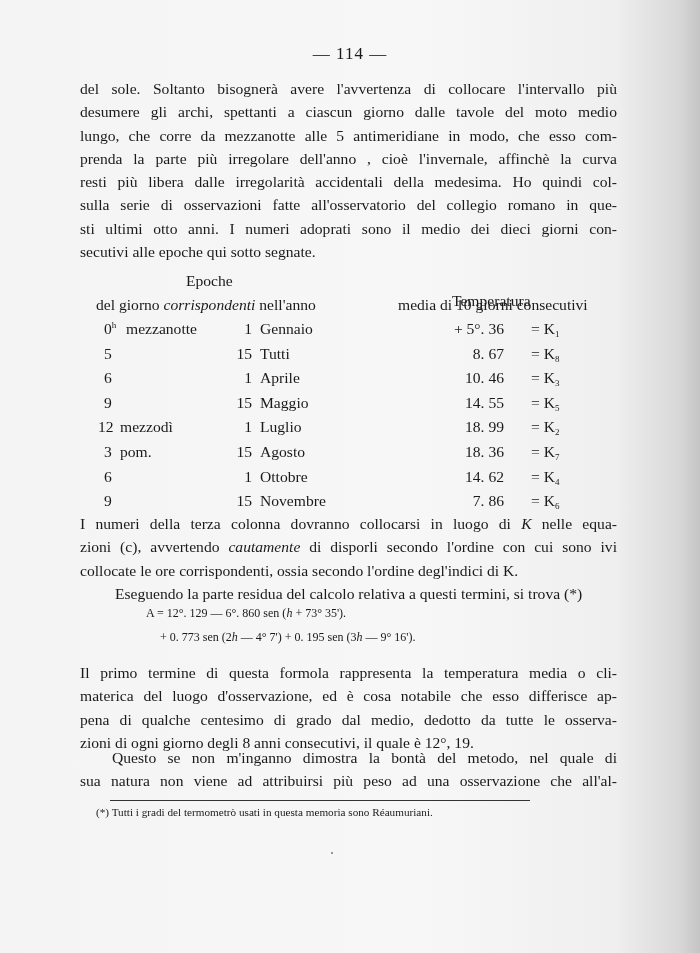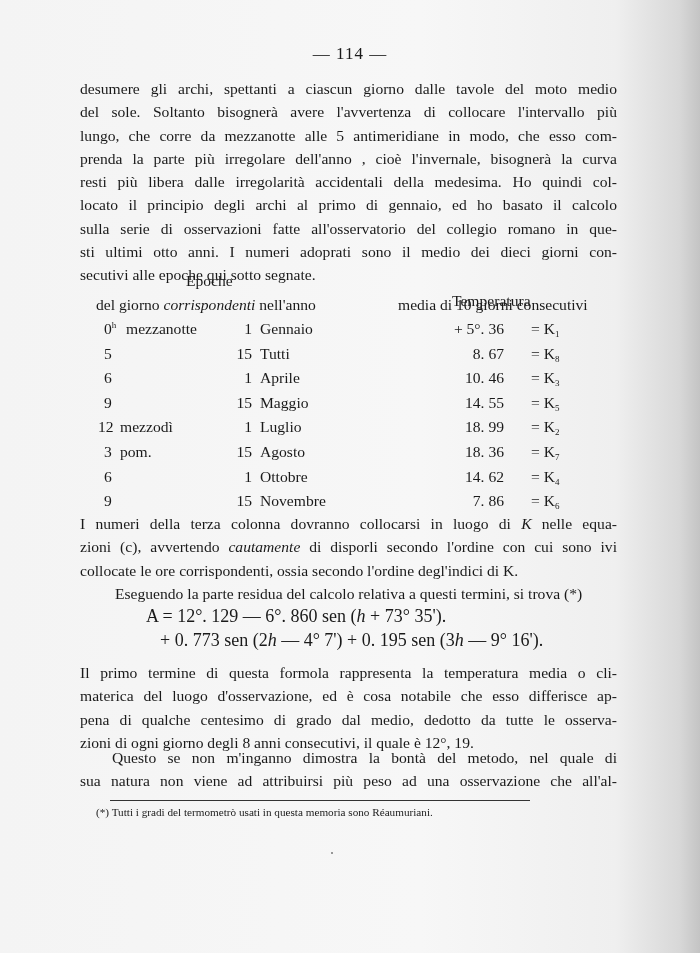--- a/index.html
+++ b/index.html
@@ -36,45 +36,44 @@
   .c-hour { left: 104px; }
   .c-label { left: 124px; }
   .c-date { left: 222px; text-align: right; width: 30px; }
   .c-month { left: 260px; }
   .c-temp { right: 196px; text-align: center; }
   .c-k { left: 531px; }
   sub { font-size: 9px; vertical-align: -3px; }
   sup { font-size: 9px; }
   .p2 { top: 512px; }
   .p3 { top: 582px; left: 115px; width: 502px; }
-  .formula { position: absolute; font-size: 18px; white-space: nowrap; }
+  .formula { position: absolute; font-size: 12px; white-space: nowrap; }
   .f1 { left: 146px; top: 606px; }
   .f2 { left: 160px; top: 630px; }
   .p4 { top: 661px; }
   .p5 { top: 746px; left: 112px; width: 505px; }
   .p6 { top: 769px; }
   .rule { position: absolute; left: 110px; top: 800px; width: 420px; border-top: 1.3px solid #333; }
   .foot { position: absolute; left: 96px; top: 806px; font-size: 11.2px; white-space: nowrap; }
   .speck { position: absolute; top: 852px; left: 331px; width: 2px; height: 2px; background: #777; border-radius: 50%; }
   i { font-style: italic; }
 </style>
 </head>
 <body>
 
 <div class="page">
 
   <div class="pnum">— 114 —</div>
 
   <div class="para p1">
+    <span class="ln">del sole. Soltanto bisognerà avere l'avvertenza di collocare l'intervallo più</span>
     <span class="ln">desumere gli archi, spettanti a ciascun giorno dalle tavole del moto medio</span>
-    <span class="ln">del sole. Soltanto bisognerà avere l'avvertenza di collocare l'intervallo più</span>
     <span class="ln">lungo, che corre da mezzanotte alle 5 antimeridiane in modo, che esso com-</span>
-    <span class="ln">prenda la parte più irregolare dell'anno , cioè l'invernale, bisognerà la curva</span>
+    <span class="ln">prenda la parte più irregolare dell'anno , cioè l'invernale, affinchè la curva</span>
     <span class="ln">resti più libera dalle irregolarità accidentali della medesima. Ho quindi col-</span>
-    <span class="ln">locato il principio degli archi al primo di gennaio, ed ho basato il calcolo</span>
     <span class="ln">sulla serie di osservazioni fatte all'osservatorio del collegio romano in que-</span>
     <span class="ln">sti ultimi otto anni. I numeri adoprati sono il medio dei dieci giorni con-</span>
     <span class="ln last">secutivi alle epoche qui sotto segnate.</span>
   </div>
 
   <div class="thead col-ep-h">Epoche</div>
   <div class="thead col-ep-sub"><span>del giorno </span><i>corrispondenti</i><span> nell'anno</span></div>
   <div class="thead col-t-h">Temperatura</div>
   <div class="thead col-t-sub">media di 10 giorni consecutivi</div>
 

